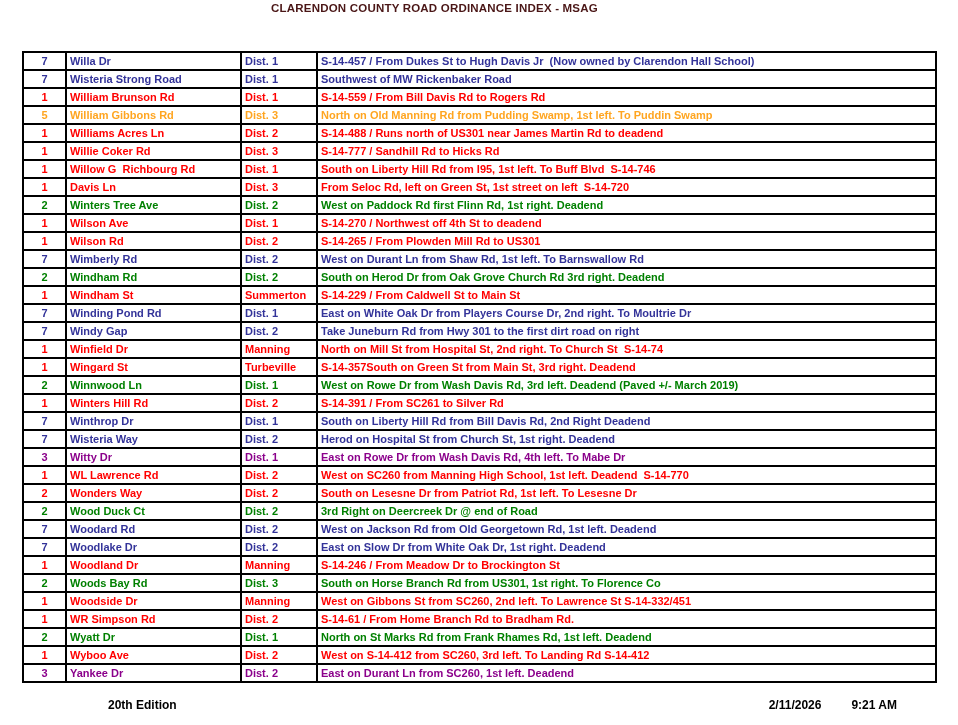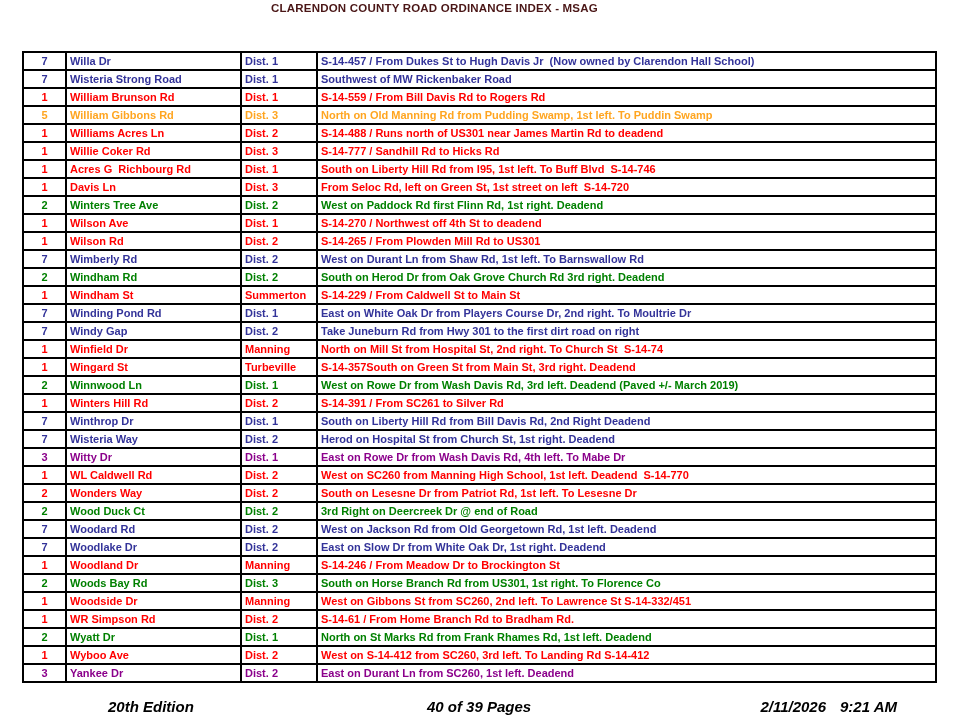--- a/index.html
+++ b/index.html
@@ -17,26 +17,26 @@
   }
   table.idx td{
     border:2px solid #000000;
     font-size:11px;font-weight:bold;line-height:14px;
     padding:0 3px;white-space:pre;overflow:hidden;
   }
   table.idx tr{height:18px;}
   td.num{text-align:center;padding:0;}
   .footer{
     position:absolute;top:698px;left:0;width:958px;height:14px;
-    font-size:15px;font-weight:bold;color:#000000;font-style:italic;
+    font-size:12px;font-weight:bold;color:#000000;
   }
   .footer .edition{position:absolute;left:108px;top:0;}
   .footer .pages{position:absolute;left:0;top:0;width:958px;text-align:center;}
   .footer .datetime{position:absolute;right:61px;top:0;}
-  .footer .datetime span{margin-left:14px;}
+  .footer .datetime span{margin-left:30px;}
 </style>
 </head>
 <body>
 
 <div class="title" style="color: rgb(74, 22, 22);">CLARENDON COUNTY ROAD ORDINANCE INDEX - MSAG</div>
 
 <table class="idx">
   <colgroup id="cols">
       <col style="width: 43px;">
       <col style="width: 175px;">
@@ -75,21 +75,21 @@
         <td class="desc">S-14-488 / Runs north of US301 near James Martin Rd to deadend</td>
       </tr>
       <tr style="color: rgb(255, 0, 0);">
         <td class="num">1</td>
         <td class="name">Willie Coker Rd</td>
         <td class="dist">Dist. 3</td>
         <td class="desc">S-14-777 / Sandhill Rd to Hicks Rd</td>
       </tr>
       <tr style="color: rgb(255, 0, 0);">
         <td class="num">1</td>
-        <td class="name">Acres G  Richbourg Rd</td>
+        <td class="name">Willow G  Richbourg Rd</td>
         <td class="dist">Dist. 1</td>
         <td class="desc">South on Liberty Hill Rd from I95, 1st left. To Buff Blvd  S-14-746</td>
       </tr>
       <tr style="color: rgb(255, 0, 0);">
         <td class="num">1</td>
         <td class="name">Davis Ln</td>
         <td class="dist">Dist. 3</td>
         <td class="desc">From Seloc Rd, left on Green St, 1st street on left  S-14-720</td>
       </tr>
       <tr style="color: rgb(0, 128, 0);">
@@ -177,21 +177,21 @@
         <td class="desc">Herod on Hospital St from Church St, 1st right. Deadend</td>
       </tr>
       <tr style="color: rgb(139, 0, 139);">
         <td class="num">3</td>
         <td class="name">Witty Dr</td>
         <td class="dist">Dist. 1</td>
         <td class="desc">East on Rowe Dr from Wash Davis Rd, 4th left. To Mabe Dr</td>
       </tr>
       <tr style="color: rgb(255, 0, 0);">
         <td class="num">1</td>
-        <td class="name">WL Caldwell Rd</td>
+        <td class="name">WL Lawrence Rd</td>
         <td class="dist">Dist. 2</td>
         <td class="desc">West on SC260 from Manning High School, 1st left. Deadend  S-14-770</td>
       </tr>
       <tr style="color: rgb(255, 0, 0);">
         <td class="num">2</td>
         <td class="name">Wonders Way</td>
         <td class="dist">Dist. 2</td>
         <td class="desc">South on Lesesne Dr from Patriot Rd, 1st left. To Lesesne Dr</td>
       </tr>
       <tr style="color: rgb(0, 128, 0);">
@@ -252,15 +252,14 @@
         <td class="num">3</td>
         <td class="name">Yankee Dr</td>
         <td class="dist">Dist. 2</td>
         <td class="desc">East on Durant Ln from SC260, 1st left. Deadend</td>
       </tr>
     </tbody>
 </table>
 
 <div class="footer">
   <span class="edition">20th Edition</span>
-  <span class="pages">40 of 39 Pages</span>
   <span class="datetime"><span>2/11/2026</span><span>9:21 AM</span></span>
 </div>
 
 </body></html>

